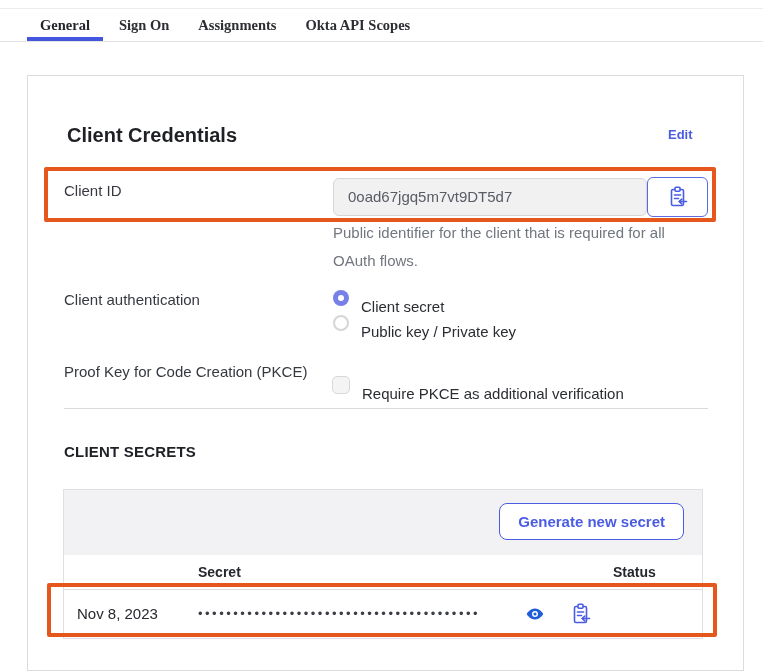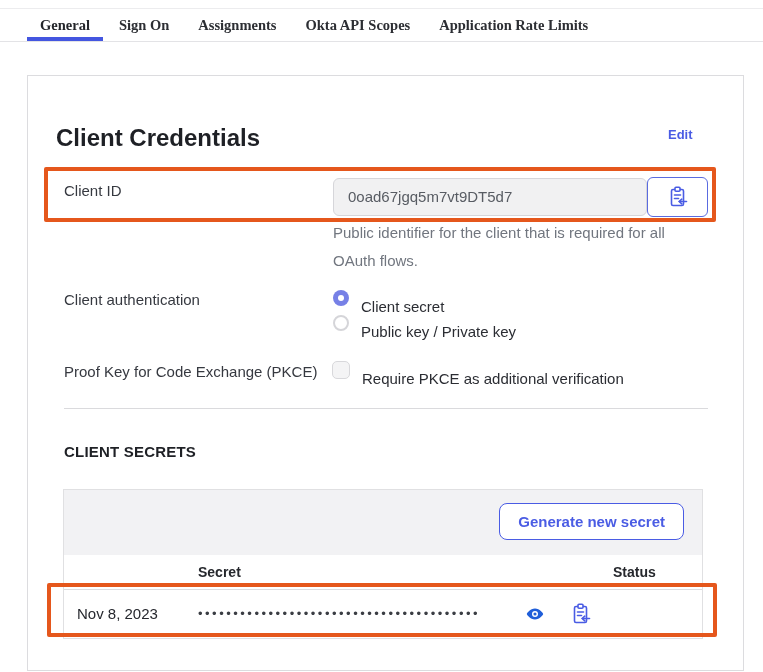--- a/index.html
+++ b/index.html
@@ -19,21 +19,21 @@
   
   .tabbar{position:absolute;top:10px;left:0;right:0;height:32px;border-bottom:1px solid #e3e3e6;
           display:flex;padding-left:27px;gap:3px;background:#fff;font-family:Liberation Serif, serif;}
   .tab{display:flex;align-items:center;padding:0 13px;font-size:14.5px;font-weight:700;color:#2c2e33;cursor:pointer;}
   .tab.active{border-bottom:4px solid #4456e0;padding-top:4px;color:#24262b;}
 
   
   .card{position:absolute;left:27px;top:75px;width:717px;height:596px;background:#fff;border:1px solid var(--border);}
   .card .abs{position:absolute;}
 
-  .section-title{left:28px;top:48px;font-size:24px;font-weight:700;color:var(--text-dark);}
+  .section-title{left:39px;top:48px;font-size:20px;font-weight:700;color:var(--text-dark);}
   .edit-link{left:640px;top:51px;font-size:13px;font-weight:700;color:var(--accent);cursor:pointer;}
 
   .field-label{font-size:15px;color:var(--text-label);}
   .lbl-clientid{left:36px;top:106px;}
   .clientid-input{left:305px;top:102px;width:314px;height:38px;background:#f1f1f2;border:1px solid #d6d6da;
       border-radius:6px;font-size:15px;color:#585c63;padding:0 14px;line-height:36px;overflow:hidden;white-space:nowrap;}
   .copy-btn{left:619px;top:101px;width:61px;height:40px;background:#fff;border:1px solid #5a6be0;border-radius:6px;
       display:flex;align-items:center;justify-content:center;cursor:pointer;}
   .helper{left:305px;top:143px;width:332px;font-size:15px;line-height:28px;color:var(--text-muted);}
 
@@ -41,21 +41,21 @@
   .radio-row{display:flex;align-items:center;gap:12px;height:22px;}
   .radio-row1{left:305px;top:211px;}
   .radio-row2{left:305px;top:236px;}
   .radio{width:16px;height:16px;border-radius:50%;flex:0 0 16px;}
   .radio.sel{background:#7680e6;position:relative;}
   .radio.sel::after{content:"";position:absolute;left:5px;top:5px;width:6px;height:6px;border-radius:50%;background:#fff;}
   .radio.unsel{background:#fff;border:2px solid #d5d5d9;}
   .opt-label{font-size:15px;color:#2b2d33;margin-top:16px;}
 
   .lbl-pkce{left:36px;top:287px;}
-  .pkce-row{left:304px;top:283px;display:flex;align-items:center;gap:12px;height:22px;}
+  .pkce-row{left:304px;top:298px;display:flex;align-items:center;gap:12px;height:22px;}
   .checkbox{width:18px;height:18px;border-radius:5px;background:#f4f4f5;border:1.5px solid #d8d8db;flex:0 0 18px;}
 
   .divider{left:36px;top:332px;width:644px;height:1px;background:#dadadd;}
 
   .secrets-title{left:36px;top:367px;font-size:15px;font-weight:700;color:var(--text-dark);letter-spacing:.2px;}
 
   
   .table{left:35px;top:413px;width:640px;border:1px solid #e0e0e2;background:#fff;}
   .toolbar{position:relative;height:65px;background:#f2f2f4;}
   .gen-btn{position:absolute;right:18px;top:13px;height:37px;padding:0 18px;background:#fff;border:1px solid var(--accent);
@@ -83,21 +83,20 @@
 <body>
 
 <div class="screen">
   <div class="topline"></div>
 
   <div class="tabbar">
     <div class="tab active">General</div>
     <div class="tab">Sign On</div>
     <div class="tab">Assignments</div>
     <div class="tab">Okta API Scopes</div>
-    <div class="tab">Application Rate Limits</div>
   </div>
 
   <div class="card">
 
     <div class="abs section-title">Client Credentials</div>
     <div class="abs edit-link">Edit</div>
 
     <div class="abs field-label lbl-clientid">Client ID</div>
     <div class="abs clientid-input">0oad67jgq5m7vt9DT5d7</div>
     <div class="abs copy-btn">
@@ -117,21 +116,21 @@
     <div class="abs field-label lbl-auth">Client authentication</div>
     <div class="abs radio-row radio-row1">
       <span class="radio sel"></span>
       <span class="opt-label">Client secret</span>
     </div>
     <div class="abs radio-row radio-row2">
       <span class="radio unsel"></span>
       <span class="opt-label">Public key / Private key</span>
     </div>
 
-    <div class="abs field-label lbl-pkce">Proof Key for Code Exchange (PKCE)</div>
+    <div class="abs field-label lbl-pkce">Proof Key for Code Creation (PKCE)</div>
     <div class="abs pkce-row">
       <span class="checkbox"></span>
       <span class="opt-label">Require PKCE as additional verification</span>
     </div>
 
     <div class="abs divider"></div>
 
     <div class="abs secrets-title">CLIENT SECRETS</div>
 
     <div class="abs table">

